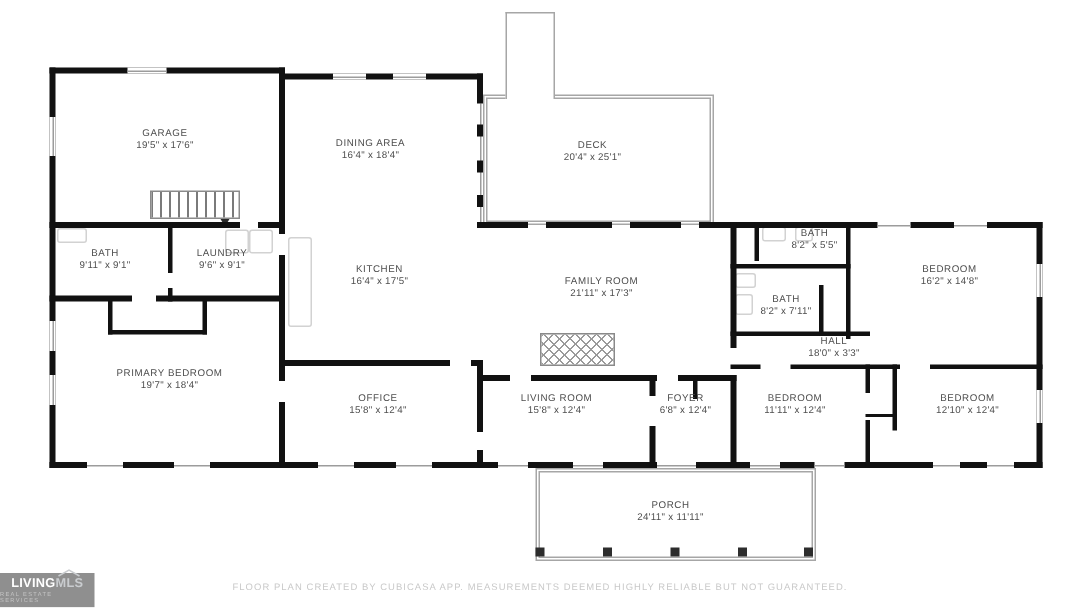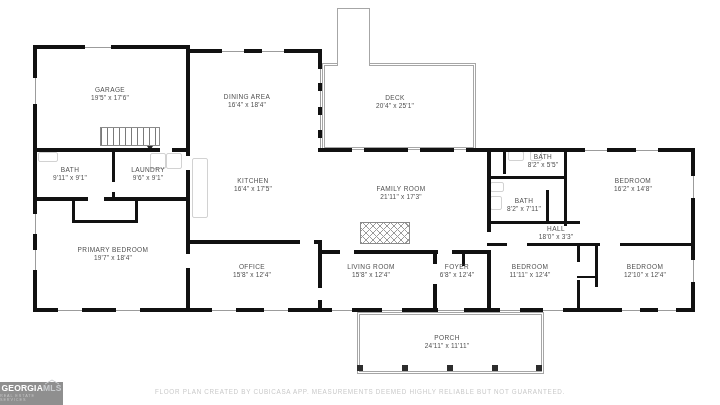--- a/index.html
+++ b/index.html
@@ -217,21 +217,21 @@
     <div class="rn">BEDROOM</div>
     <div class="rd">12'10" x 12'4"</div>
   </div>
   <div class="lbl" style="left:447px;top:341px">
     <div class="rn">PORCH</div>
     <div class="rd">24'11" x 11'11"</div>
   </div>
 
   <div id="logo">
     <div class="logo-row">
-      <span class="logo-georgia">GEORGIA</span><span class="logo-mls">MLS</span>
+      <span class="logo-georgia">LIVING</span><span class="logo-mls">MLS</span>
       <svg class="logo-roof" width="16" height="6">
         <path d="M1 5 L8 1 L15 5" stroke="#c9cccf" stroke-width="1" fill="none"></path>
       </svg>
     </div>
     <div class="logo-tag">REAL ESTATE SERVICES</div>
   </div>
 
   <div id="disclaimer">FLOOR PLAN CREATED BY CUBICASA APP. MEASUREMENTS DEEMED HIGHLY RELIABLE BUT NOT GUARANTEED.</div>
 </div>
 

